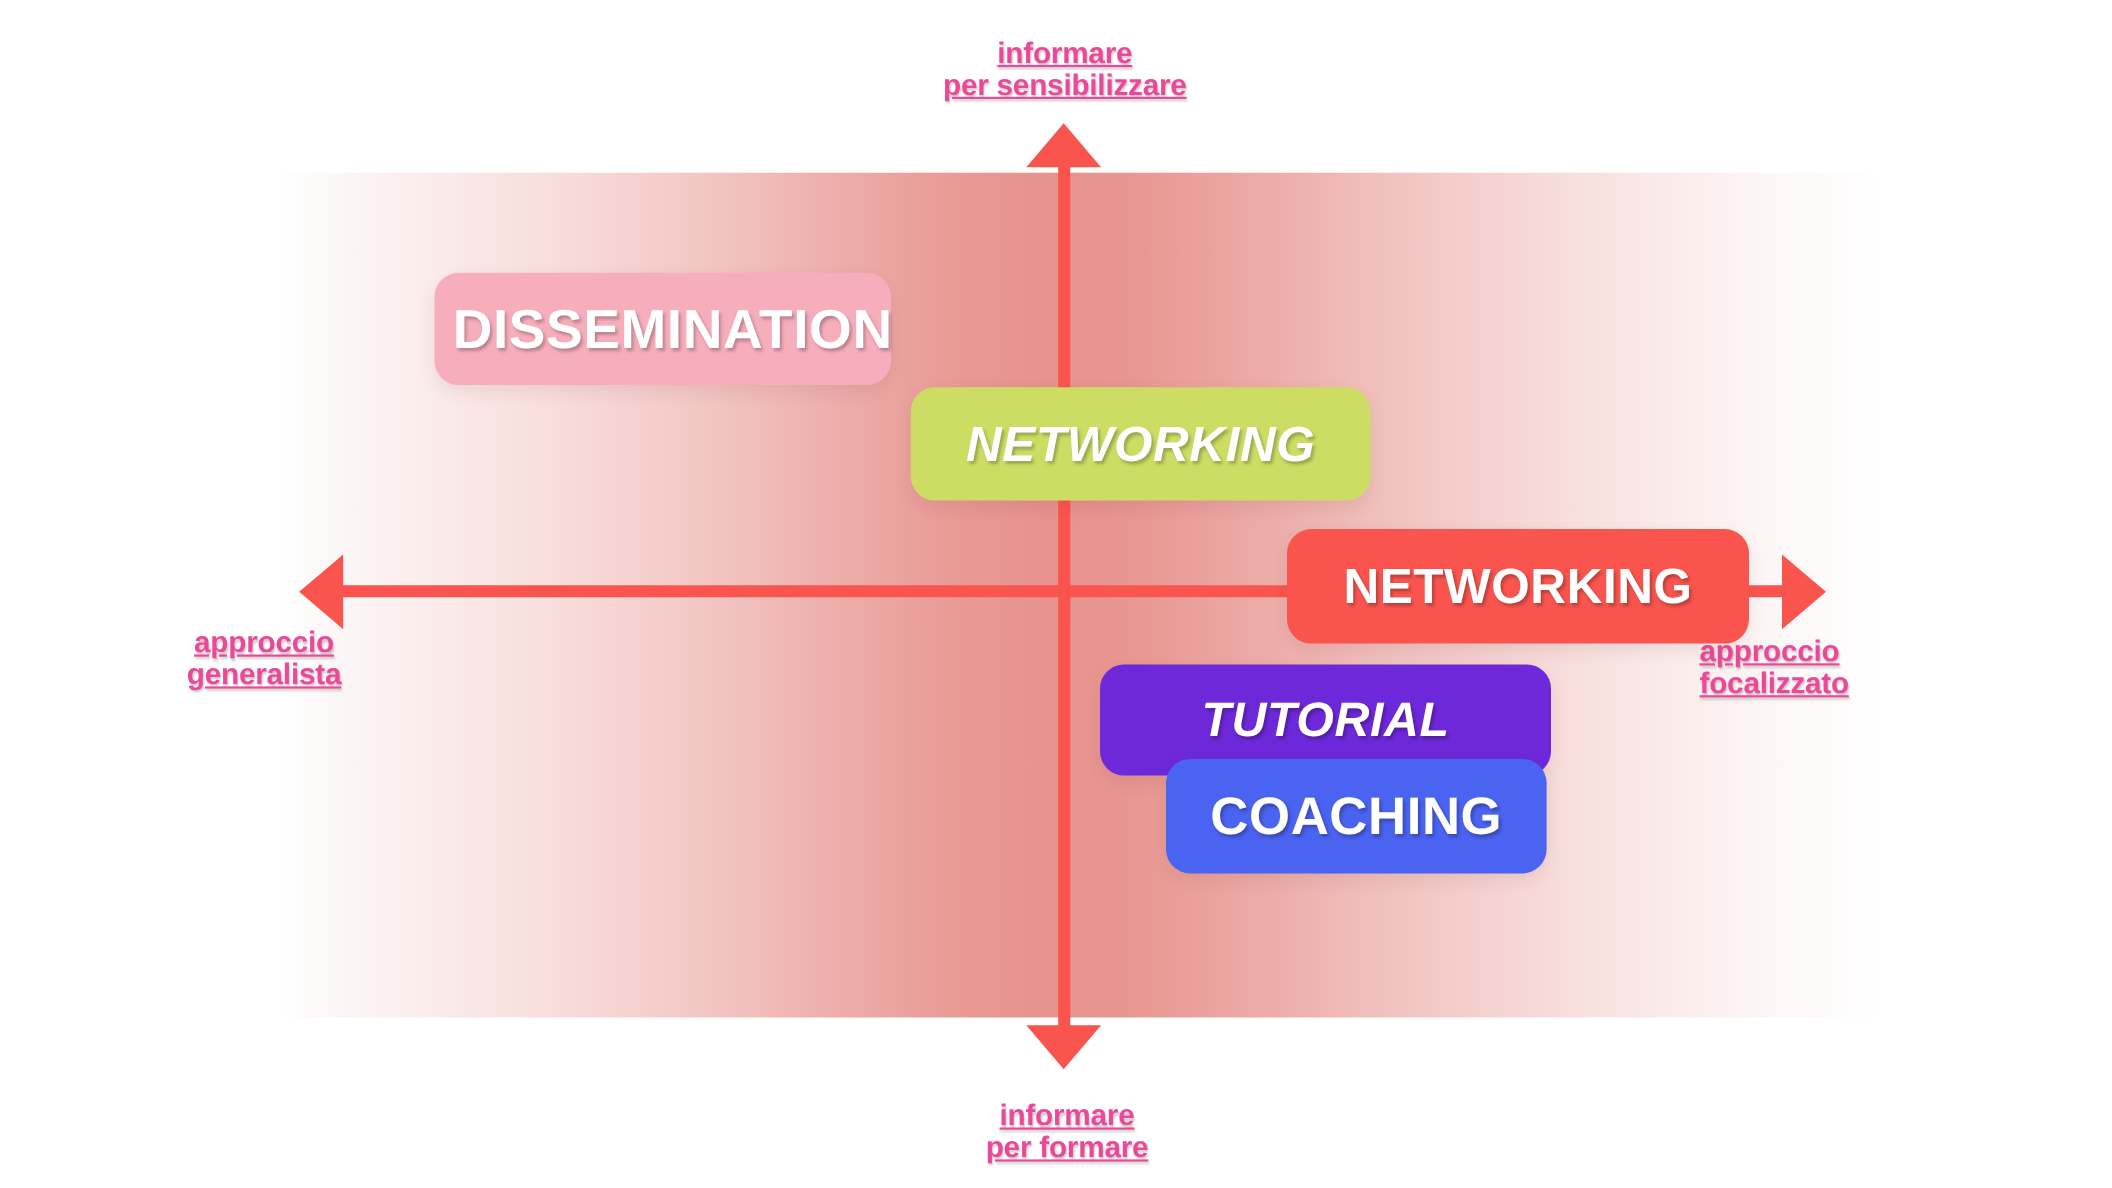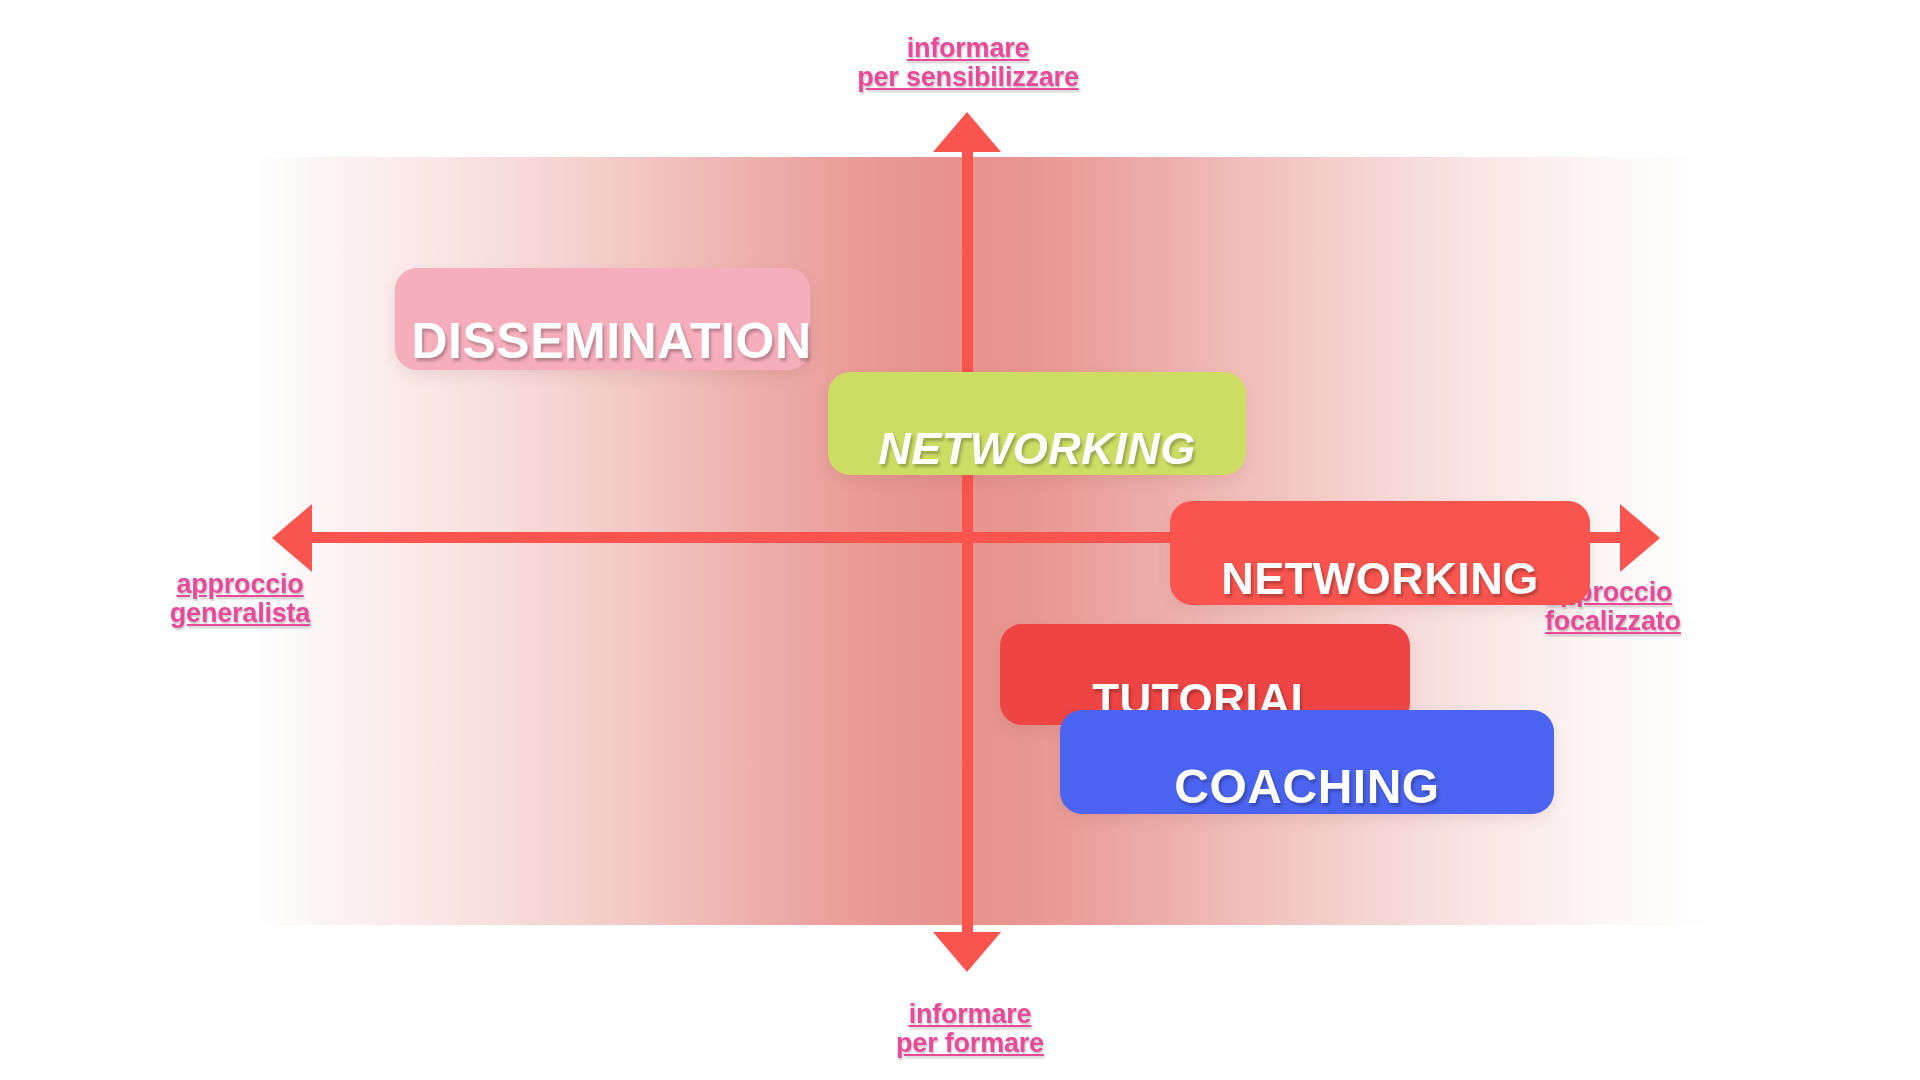--- a/index.html
+++ b/index.html
@@ -116,24 +116,23 @@
   #label-top    { left: 818px; top: 34px;  width: 300px; }
   #label-bottom { left: 820px; top: 1000px; width: 300px; }
   #label-left   { left: 90px;  top: 570px; width: 300px; }
   #label-right  { left: 1545px; top: 578px; width: 300px; text-align: left; }
 
   
   .concept-box {
     position: absolute;
     border-radius: 22px;
     display: flex;
-    align-items: flex-end;
+    align-items: center;
     justify-content: center;
     box-shadow: 0 6px 14px rgba(120, 60, 60, 0.10);
-    margin-top: 20px;
   }
   .concept-label {
     font-family: "Liberation Sans", sans-serif;
     font-weight: bold;
     color: #ffffff;
     white-space: nowrap;
     text-shadow: 2px 3px 3px rgba(0,0,0,0.25);
     letter-spacing: 0.5px;
   }
 
@@ -151,26 +150,27 @@
   #box-networking .concept-label { font-size: 45px; }
 
   #box-empowerment {
     left: 1170px; top: 481px;  width: 420px; height: 104px;
     background: #f9554e;
   }
   #box-empowerment .concept-label { font-size: 45px; }
 
   #box-tutorial {
     left: 1000px; top: 604px;  width: 410px; height: 101px;
-    background: #ef4444;
+    background: #6d28d9;
+    font-style: italic;
   }
   #box-tutorial .concept-label { font-size: 44px; }
 
   #box-coaching {
-    left: 1060px; top: 690px;  width: 494px; height: 104px;
+    left: 1060px; top: 690px;  width: 346px; height: 104px;
     background: #4a63f0;
   }
   #box-coaching .concept-label { font-size: 48px; }
 </style>
 </head>
 <body>
 
 <div id="stage">
 
   <div id="bg-band"></div>

